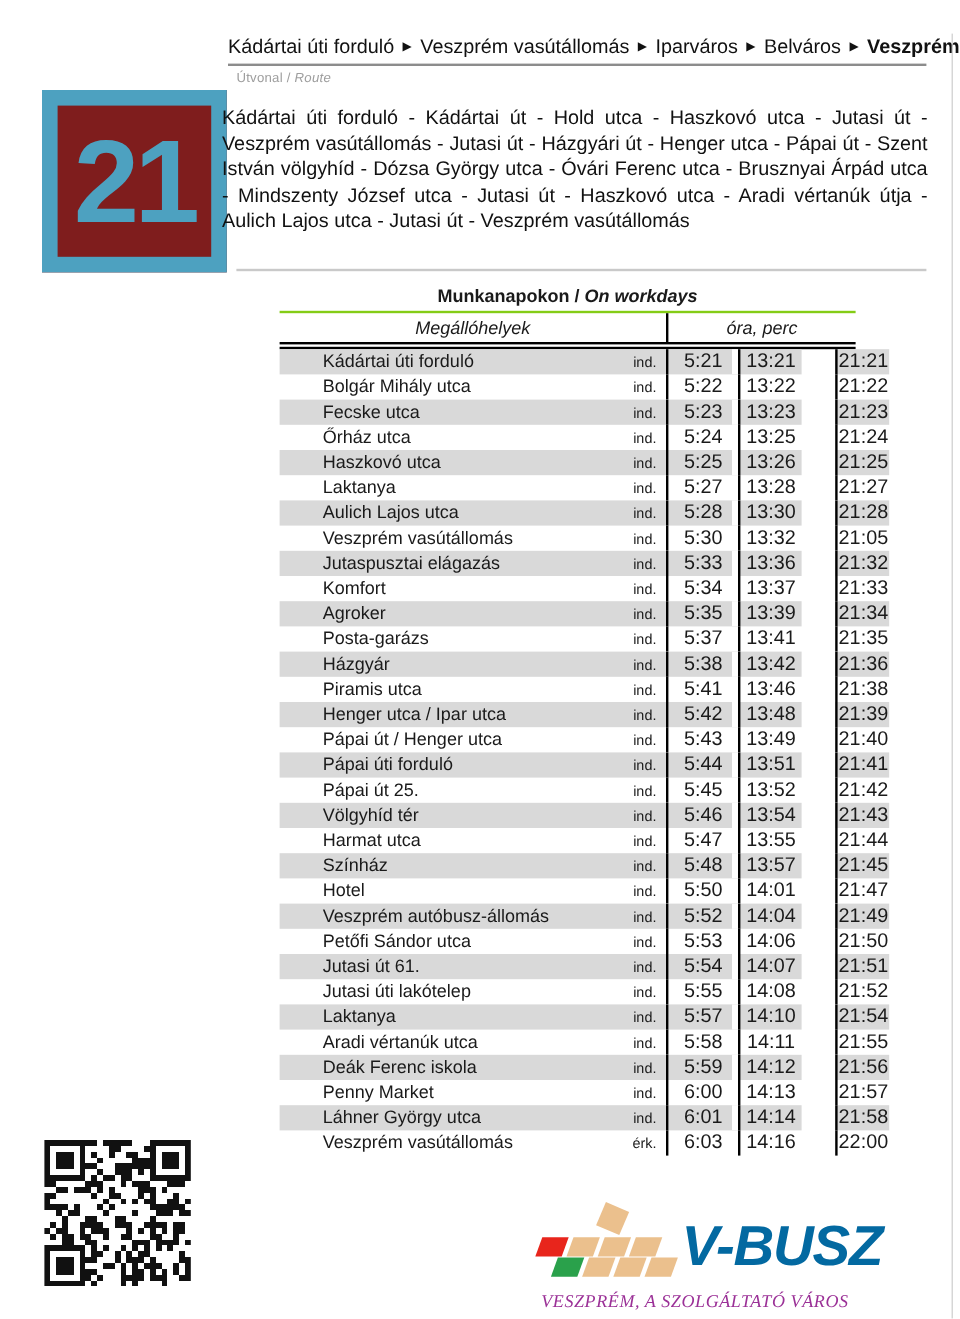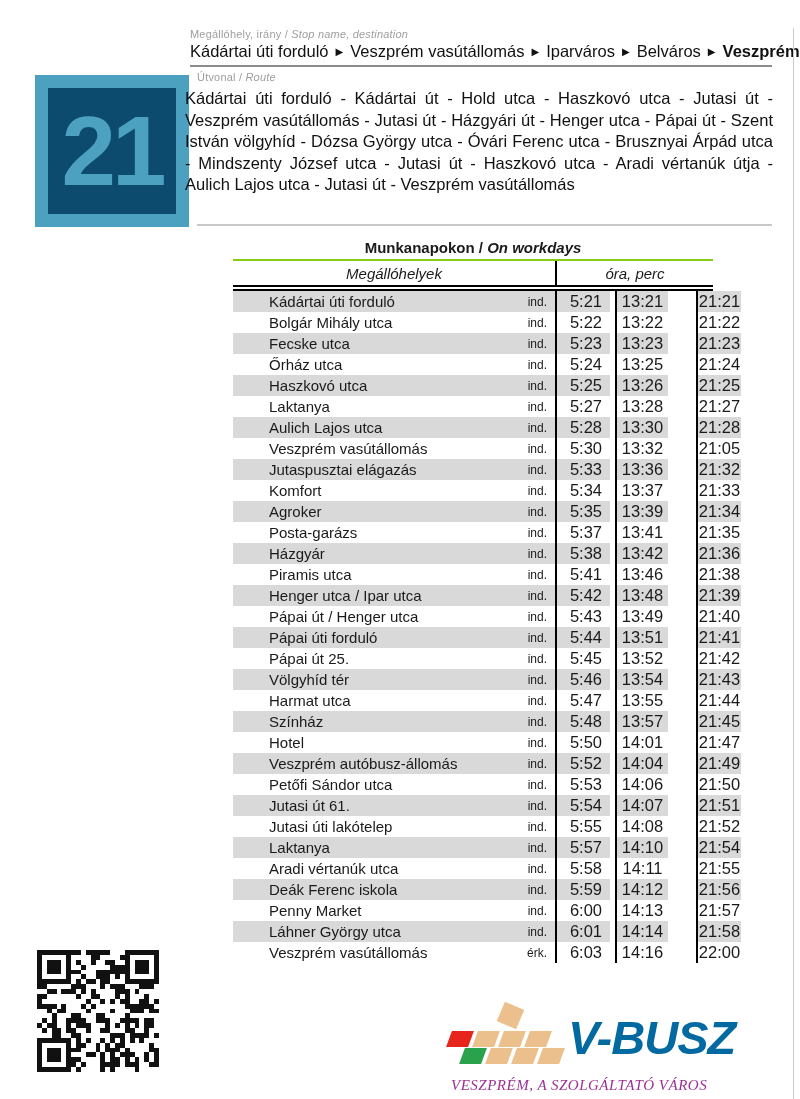--- a/index.html
+++ b/index.html
@@ -11,21 +11,21 @@
   .meta-label{font-size:11px;color:#9e9e9e;letter-spacing:.2px;}
   .meta-label i{font-style:italic;}
   .breadcrumb{margin-top:2px;font-size:16.5px;color:#111;white-space:nowrap;}
   .bc-item.bold{font-weight:bold;}
   .bc-sep{font-size:10px;margin:0 7px;position:relative;top:-2px;}
   .rule-dark{margin-top:4px;width:582px;height:2px;background:#8c8c8c;}
   .route-label{margin-top:4px;margin-left:7px;}
 
   
   .badge{position:absolute;left:35px;top:75px;width:154px;height:152px;box-sizing:border-box;
-         border:13px solid #4DA1C0;background:#0c4a6e;display:flex;align-items:center;justify-content:center;}
+         border:13px solid #4DA1C0;background:#7f1d1d;display:flex;align-items:center;justify-content:center;}
   .badge span{font-size:98px;font-weight:bold;color:#4DA1C0;letter-spacing:-4px;line-height:1;}
 
   
   .route-desc{position:absolute;left:185px;top:88px;width:588px;font-size:16.5px;line-height:21.5px;
               text-align:justify;color:#111;}
   .rule-light{position:absolute;left:197px;top:224px;width:575px;height:2px;background:#c9c9c9;}
 
   
   .timetable{position:absolute;left:233px;top:239px;width:480px;}
   .tt-title{text-align:center;font-size:15px;font-weight:bold;margin-bottom:3px;}
@@ -60,21 +60,20 @@
   .logo-tagline{position:absolute;left:6px;top:77px;width:340px;font-family:"Liberation Serif",serif;
                 font-style:italic;font-size:15px;letter-spacing:.5px;white-space:nowrap;}
   .page-edge{position:absolute;left:793px;top:28px;width:1px;height:1071px;background:#cccccc;}
 </style>
 </head>
 <body>
 
 <div class="page">
 
   <div class="top-block">
-    <div class="meta-label"><span>Megállóhely, irány / </span><i>Stop name, destination</i></div>
     <div class="breadcrumb"><span class="bc-item">Kádártai úti forduló</span><span class="bc-sep">▶</span><span class="bc-item">Veszprém vasútállomás</span><span class="bc-sep">▶</span><span class="bc-item">Iparváros</span><span class="bc-sep">▶</span><span class="bc-item">Belváros</span><span class="bc-sep">▶</span><span class="bc-item bold">Veszprém vasútállomás</span></div>
     <div class="rule-dark"></div>
     <div class="meta-label route-label"><span>Útvonal / </span><i>Route</i></div>
   </div>
 
   <div class="badge" style="border-color: rgb(77, 161, 192);">
     <span style="color: rgb(77, 161, 192);">21</span>
   </div>
 
   <div class="route-desc">Kádártai úti forduló - Kádártai út - Hold utca - Haszkovó utca -  Jutasi út - Veszprém vasútállomás - Jutasi út  - Házgyári út -  Henger utca -  Pápai út -  Szent István völgyhíd - Dózsa György utca - Óvári Ferenc utca - Brusznyai Árpád utca - Mindszenty József utca - Jutasi út - Haszkovó utca - Aradi vértanúk útja - Aulich Lajos utca - Jutasi út - Veszprém vasútállomás</div>

